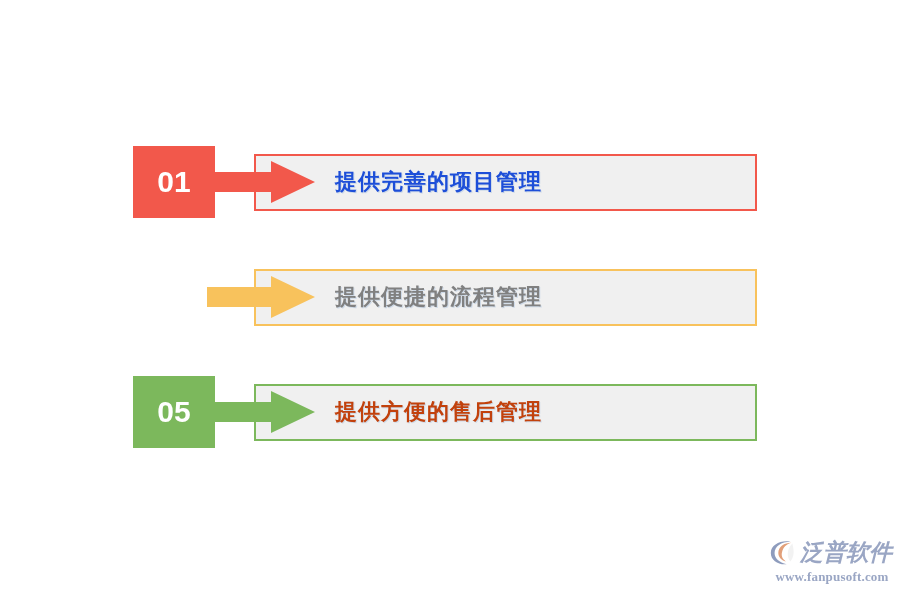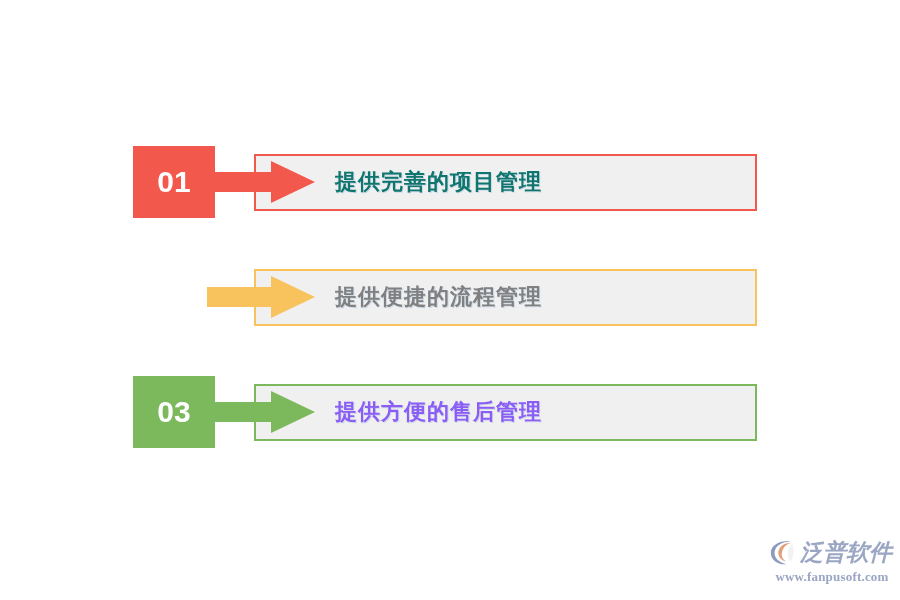--- a/index.html
+++ b/index.html
@@ -139,40 +139,40 @@
 <div class="canvas">
 
   <div class="step-row r1">
     <div class="step-panel" style="border-color: rgb(242, 88, 75); background: rgb(240, 240, 240);"></div>
     <div class="step-badge" style="background: rgb(242, 88, 75);">
       <span class="step-badge-num">01</span>
     </div>
     <svg class="step-arrow" viewBox="0 0 108 42">
       <polygon points="0,11 64,11 64,0 108,21 64,42 64,31 0,31" fill="#f2584b"></polygon>
     </svg>
-    <div class="step-label" style="color: #0f766e;">提供完善的项目管理</div>
+    <div class="step-label" style="color: #1d4ed8;">提供完善的项目管理</div>
   </div>
 
   <div class="step-row r2">
     <div class="step-panel" style="border-color: rgb(248, 194, 92); background: rgb(240, 240, 240);"></div>
     <svg class="step-arrow" viewBox="0 0 108 42">
       <polygon points="0,11 64,11 64,0 108,21 64,42 64,31 0,31" fill="#f8c25c"></polygon>
     </svg>
     <div class="step-label" style="color: rgb(128, 128, 128); font-family: Liberation Mono, monospace;">提供便捷的流程管理</div>
   </div>
 
   <div class="step-row r3">
     <div class="step-panel" style="border-color: rgb(124, 184, 92); background: rgb(240, 240, 240);"></div>
     <div class="step-badge" style="background: rgb(124, 184, 92);">
-      <span class="step-badge-num">03</span>
+      <span class="step-badge-num">05</span>
     </div>
     <svg class="step-arrow" viewBox="0 0 108 42">
       <polygon points="0,11 64,11 64,0 108,21 64,42 64,31 0,31" fill="#7cb85c"></polygon>
     </svg>
-    <div class="step-label" style="color: #8b5cf6;">提供方便的售后管理</div>
+    <div class="step-label" style="color: #c2410c;">提供方便的售后管理</div>
   </div>
 
   <div class="brand">
     <div class="brand-top">
       <svg class="brand-mark" viewBox="0 0 32 32">
         <path d="M24 5 C14 3 3 8 3 17 C3 25 11 30 20 29 C12 27 7 23 7 17 C7 10 14 5 24 5 Z" fill="#8e9cbd"></path>
         <path d="M25 6 C17 6 11 10 11 17 C11 21 14 25 19 26 C15 23 14 20 15 16 C16 11 20 7 25 6 Z" fill="#e2a07a"></path>
         <path d="M26 7 C23 10 21 14 21 18 C21 21 22 24 24 26 C27 22 28 17 27 12 Z" fill="#f2f2f2"></path>
       </svg>
       <span class="brand-name">泛普软件</span>

